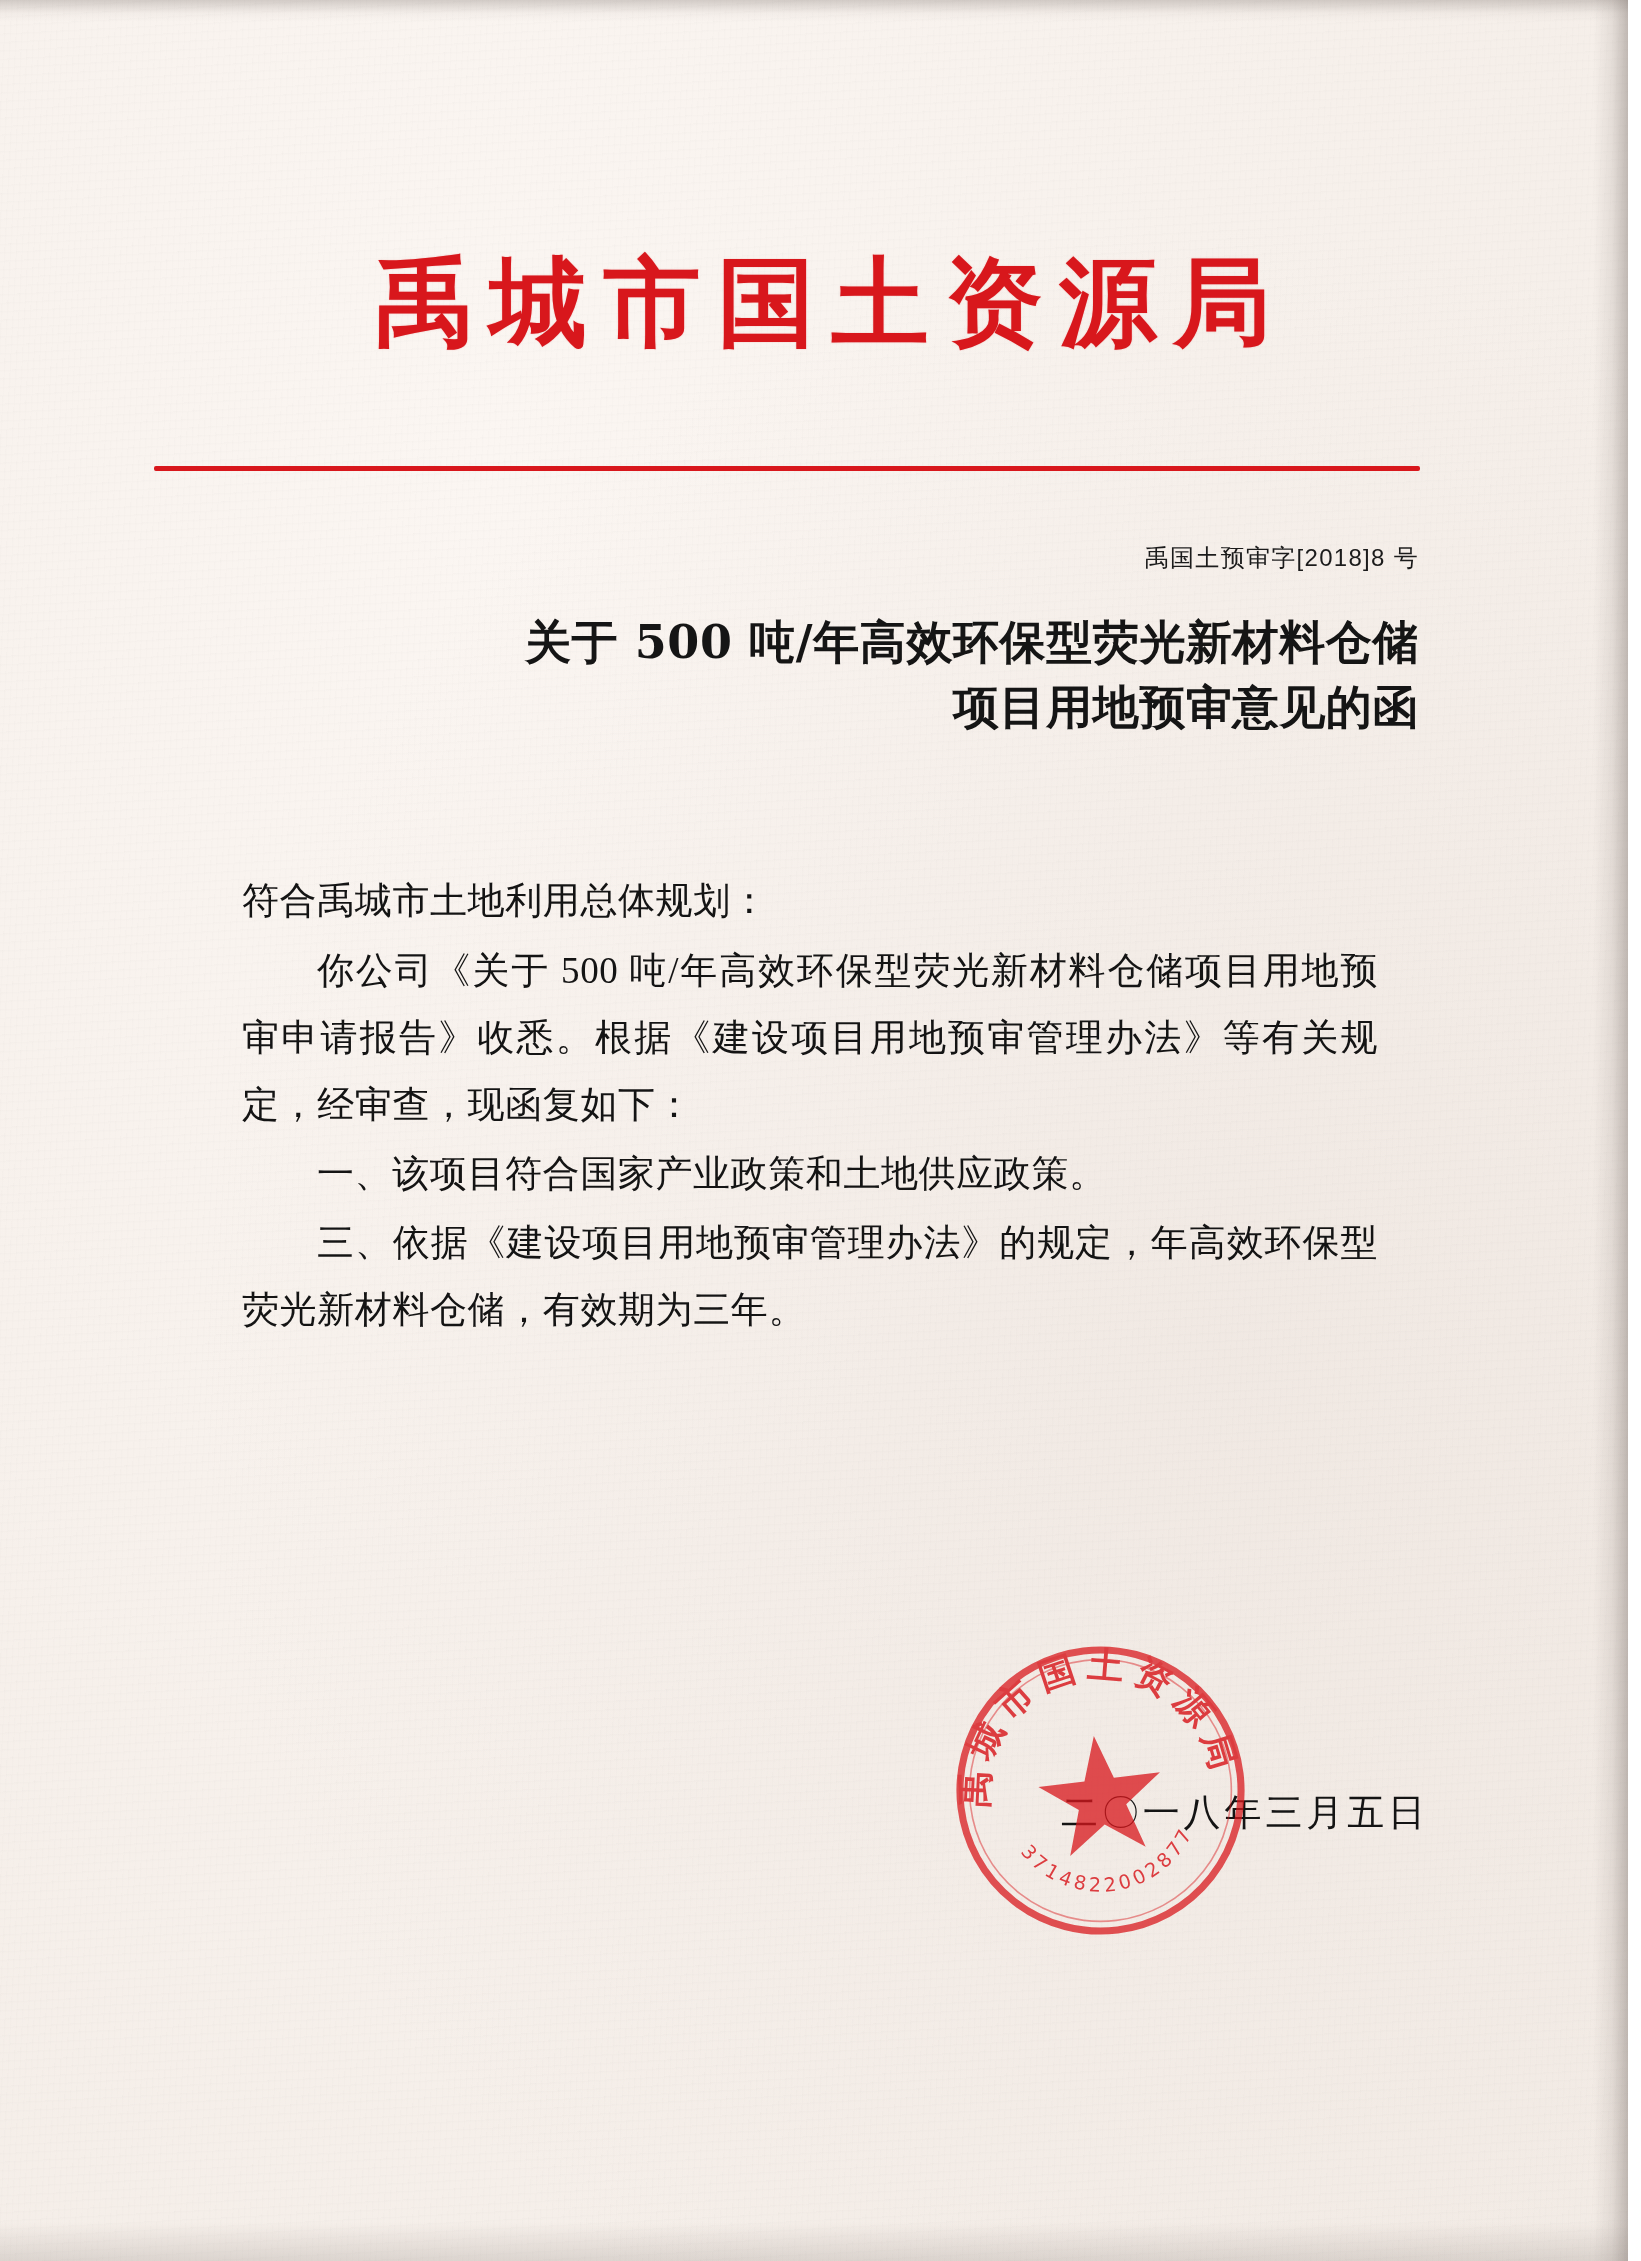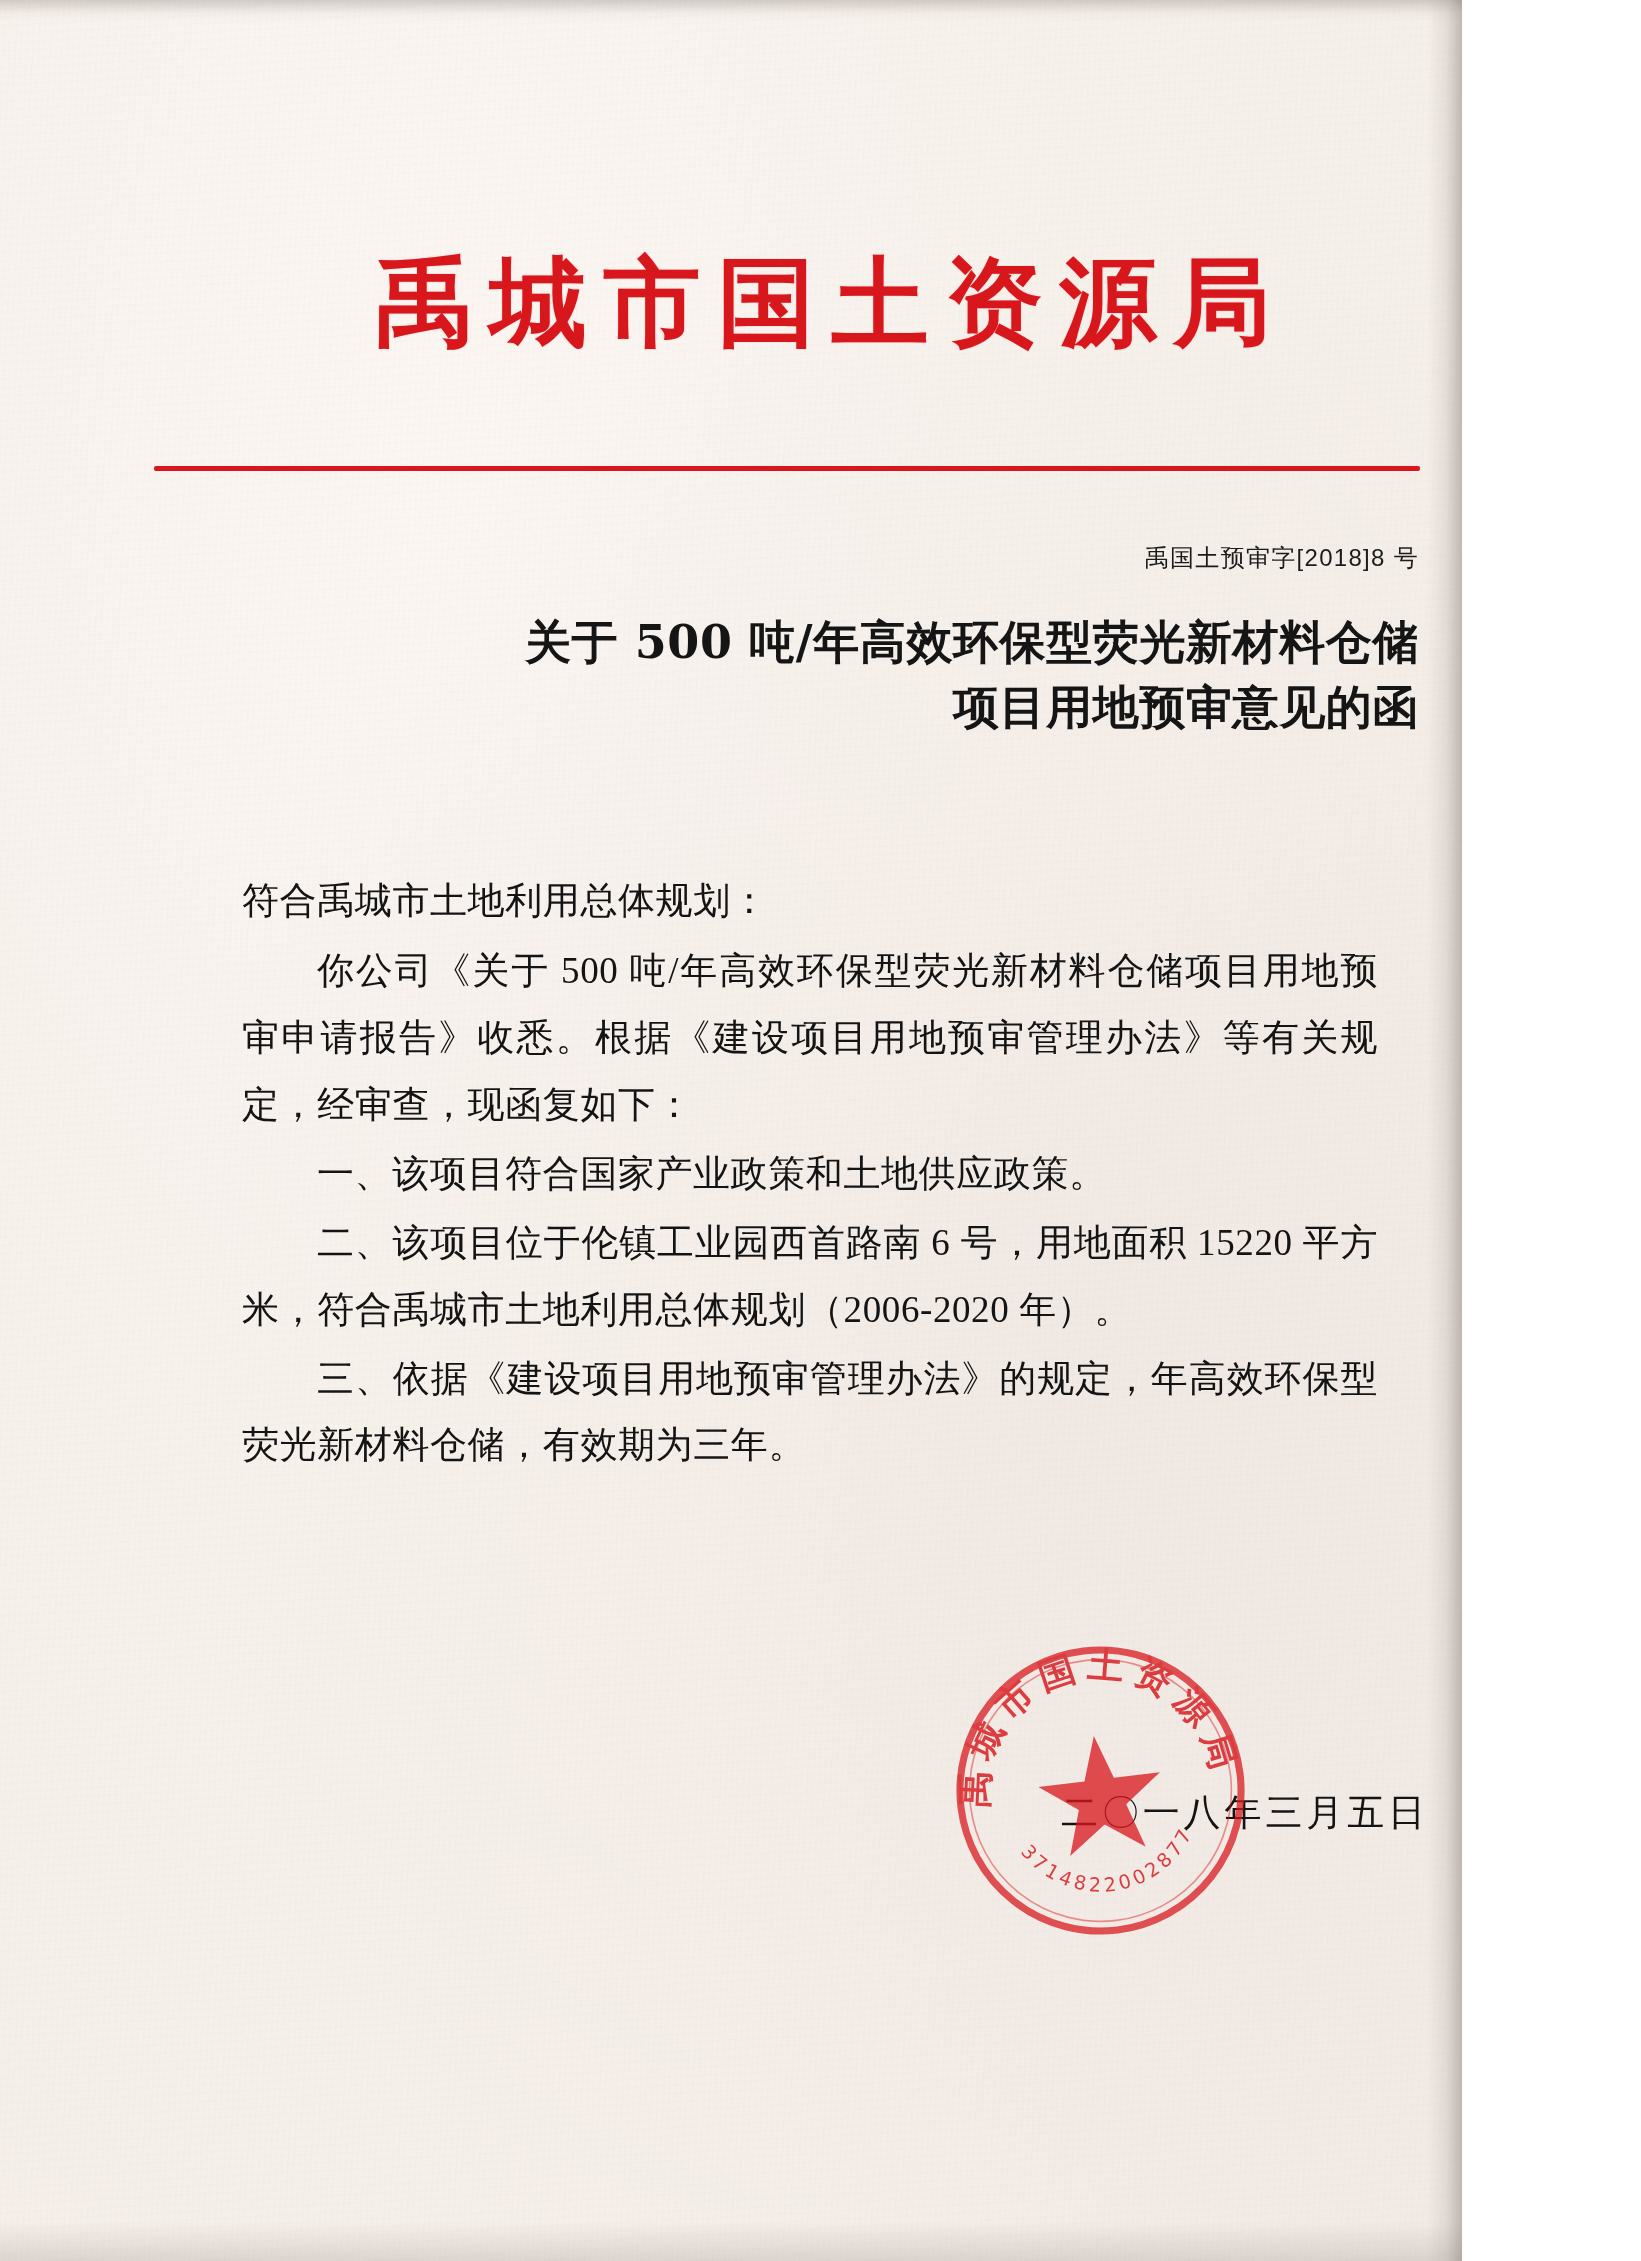--- a/index.html
+++ b/index.html
@@ -5,21 +5,21 @@
   html, body {
     margin: 0;
     padding: 0;
     background: #ffffff;
   }
   body {
     font-family: "Liberation Serif", "DejaVu Serif", serif;
   }
   .page {
     position: relative;
-    width: 1462px;
+    width: 1628px;
     height: 2261px;
     background:
       radial-gradient(ellipse at 30% 20%, #fbf6f2 0%, #f7f1ec 45%, #f3ece6 100%);
     overflow: hidden;
   }
   
   .paper-noise {
     position: absolute;
     inset: 0;
     background-image:
@@ -192,21 +192,20 @@
 
     <div class="doc-title">
       <div>关于 500 吨/年高效环保型荧光新材料仓储</div>
       <div>项目用地预审意见的函</div>
     </div>
 
     <div class="body-block">
       <p class="salutation">符合禹城市土地利用总体规划：</p>
       <p class="para">你公司《关于 500 吨/年高效环保型荧光新材料仓储项目用地预审申请报告》收悉。根据《建设项目用地预审管理办法》等有关规定，经审查，现函复如下：</p>
       <p class="para">一、该项目符合国家产业政策和土地供应政策。</p>
-      <p class="para">二、该项目位于伦镇工业园西首路南 6 号，用地面积 15220 平方米，符合禹城市土地利用总体规划（2006-2020 年）。</p>
       <p class="para">三、依据《建设项目用地预审管理办法》的规定，年高效环保型荧光新材料仓储，有效期为三年。</p>
     </div>
 
     <div class="sign-date">二〇一八年三月五日</div>
 
     <div class="seal">
       <svg width="303" height="303" viewBox="0 0 470 470" xmlns="http://www.w3.org/2000/svg">
         <defs>
           <path id="ringTop" d="M 60,235 A 175,175 0 0 1 410,235"></path>
           <path id="ringBottom" d="M 78,235 A 157,157 0 0 0 392,235"></path>

